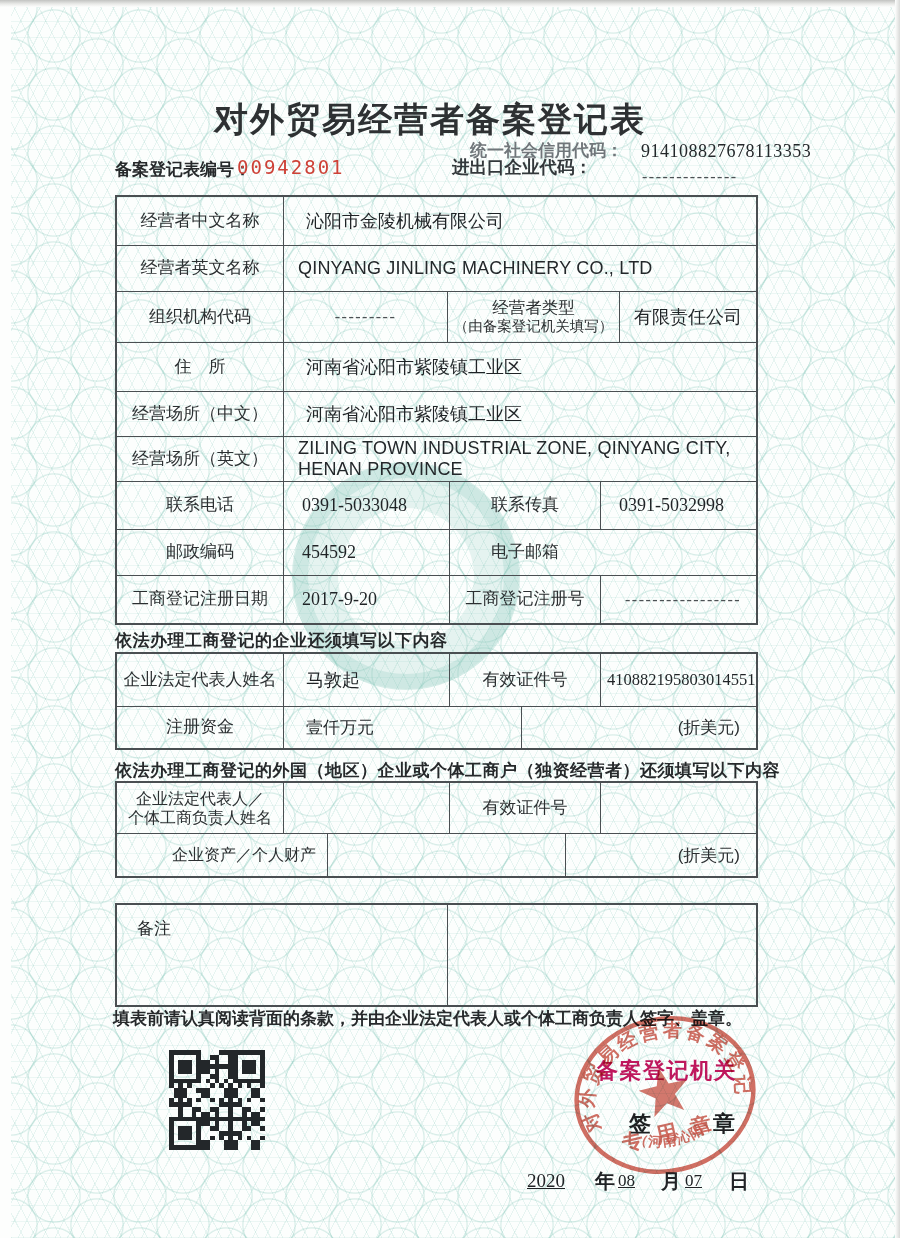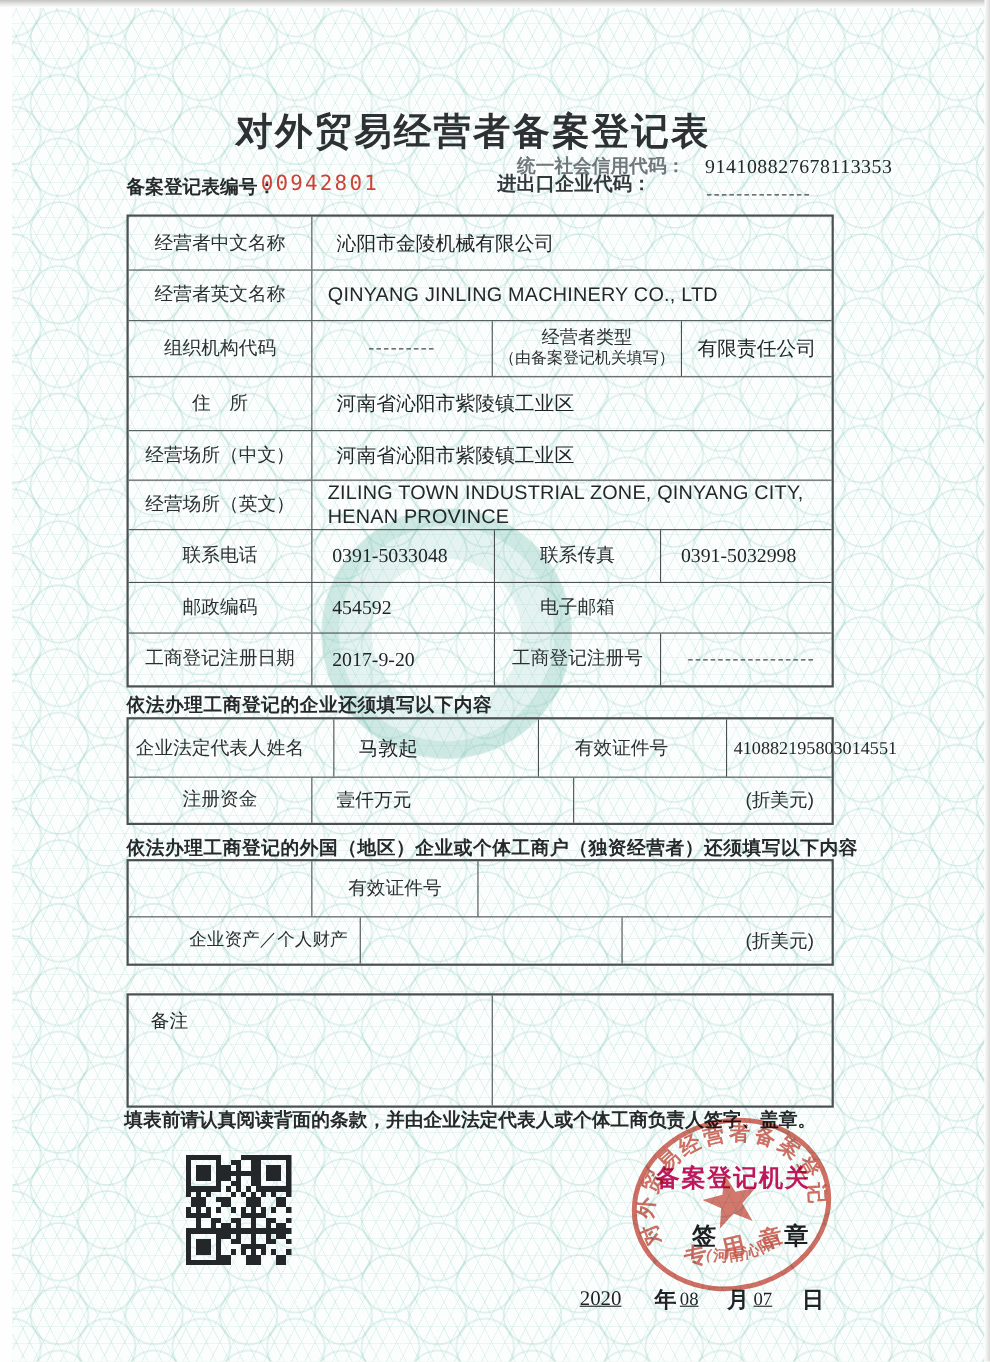--- a/index.html
+++ b/index.html
@@ -134,36 +134,40 @@
     <div class="tr" style="height:47px;">
       <div class="td w1 lab">工商登记注册日期</div>
       <div class="td w2 val-num">2017-9-20</div>
       <div class="td w3 lab">工商登记注册号</div>
       <div class="td grow dashes" style="padding-left:24px;">-----------------</div>
     </div>
   </div>
 
   <div class="abs section-heading" style="left:115px;top:629px;">依法办理工商登记的企业还须填写以下内容</div>
   <div class="tbl" style="top:652px;">
-    <div class="tr" style="height:52px;gap:20px;">
+    <div class="tr" style="height:52px;">
       <div class="td w1 lab">企业法定代表人姓名</div>
       <div class="td w2 val">马敦起</div>
       <div class="td w3 lab">有效证件号</div>
       <div class="td grow val-id">410882195803014551</div>
     </div>
     <div class="tr" style="height:41px;">
       <div class="td w1 lab">注册资金</div>
       <div class="td wv val" style="font-size:17px;">壹仟万元</div>
       <div class="td grow usd">(折美元)</div>
     </div>
   </div>
 
   <div class="abs section-heading" style="left:115px;top:759px;">依法办理工商登记的外国（地区）企业或个体工商户（独资经营者）还须填写以下内容</div>
   <div class="tbl" style="top:781px;">
     <div class="tr" style="height:50px;">
+      <div class="td w1 lab lab2">
+        <span class="l2a" style="font-size:16px;">企业法定代表人／</span>
+        <span class="l2a" style="font-size:16px;">个体工商负责人姓名</span>
+      </div>
       <div class="td w2"></div>
       <div class="td w3 lab">有效证件号</div>
       <div class="td grow"></div>
     </div>
     <div class="tr" style="height:42px;padding-left:44px;">
       <div class="td w1 lab" style="font-size:16px;">企业资产／个人财产</div>
       <div class="td wv"></div>
       <div class="td grow usd">(折美元)</div>
     </div>
   </div>

